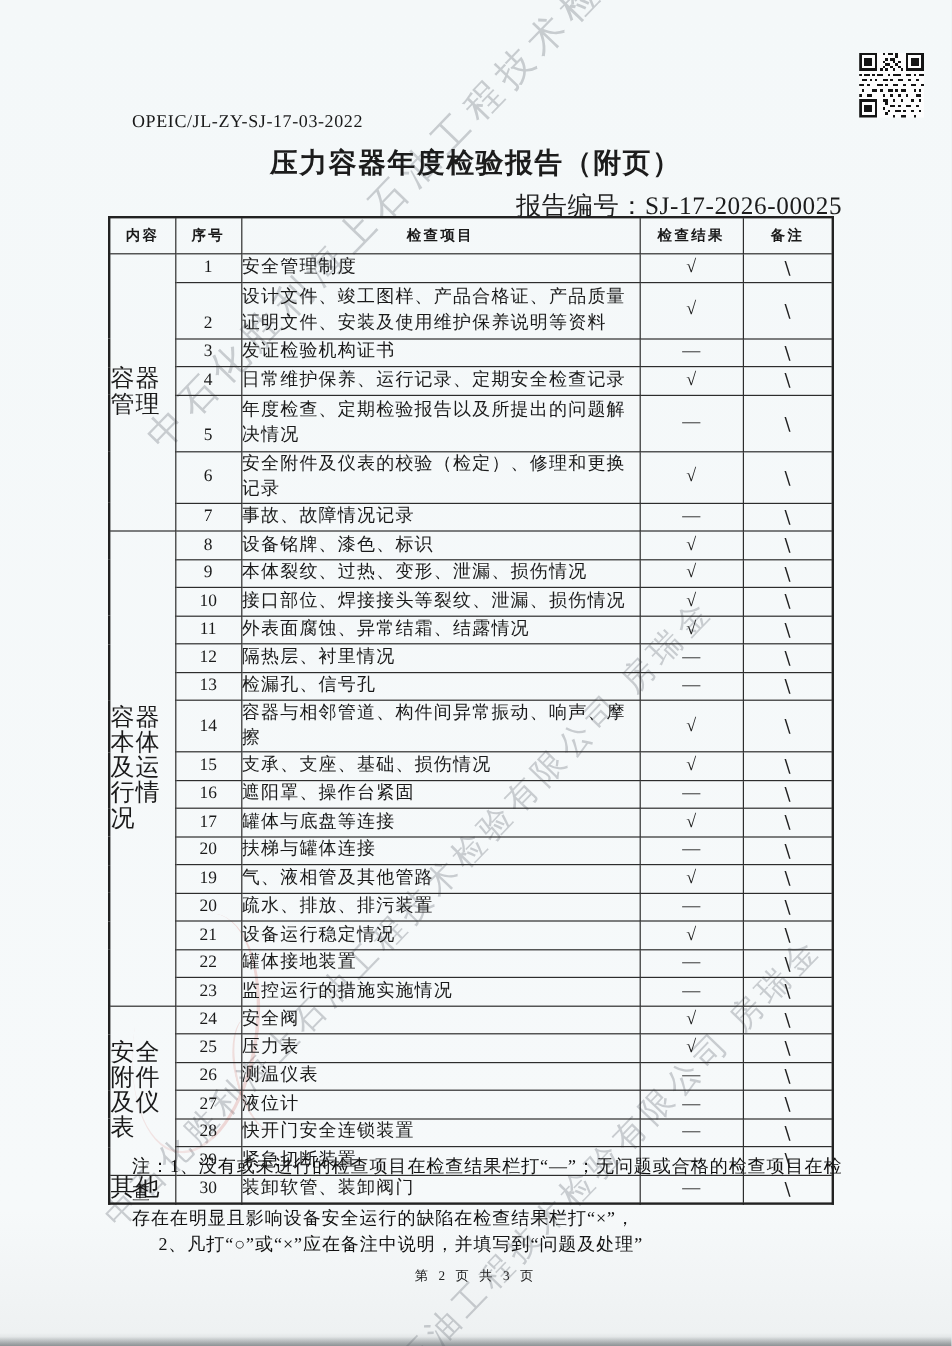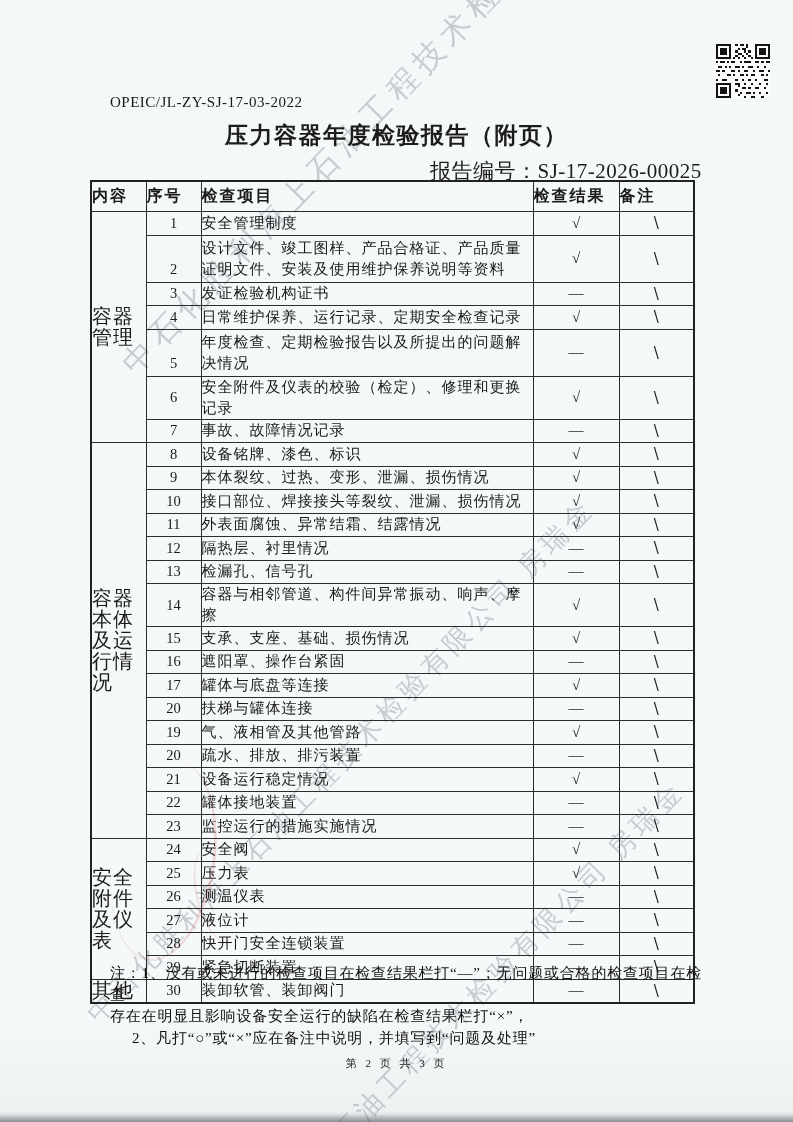--- a/index.html
+++ b/index.html
@@ -59,22 +59,22 @@
     position:absolute;left:90px;top:180px;width:603px;
     border-collapse:collapse;table-layout:fixed;
     font-size:15px;color:#1a1a1a;
   }
   table.insp th,table.insp td{
     border:1px solid #2d2d2d;
     padding:0;overflow:hidden;
   }
   table.insp{border:2px solid #222;}
   table.insp th{
-    height:29px;font-size:16px;font-weight:bold;letter-spacing:2px;
-    text-align:left;vertical-align:middle;
+    height:29px;font-size:12px;font-weight:bold;letter-spacing:2px;
+    text-align:center;vertical-align:middle;
   }
   tr.r{height:23.5px;}
   tr.r.tall{height:47px;}
   td.c-group{
     vertical-align:middle;
     white-space:pre-line;line-height:21px;letter-spacing:1px;font-size:20px;
   }
   td.c-no{text-align:center;vertical-align:middle;font-size:14.5px;}
   tr.tall td.c-no{vertical-align:bottom;padding-bottom:4px;}
   td.c-item{

